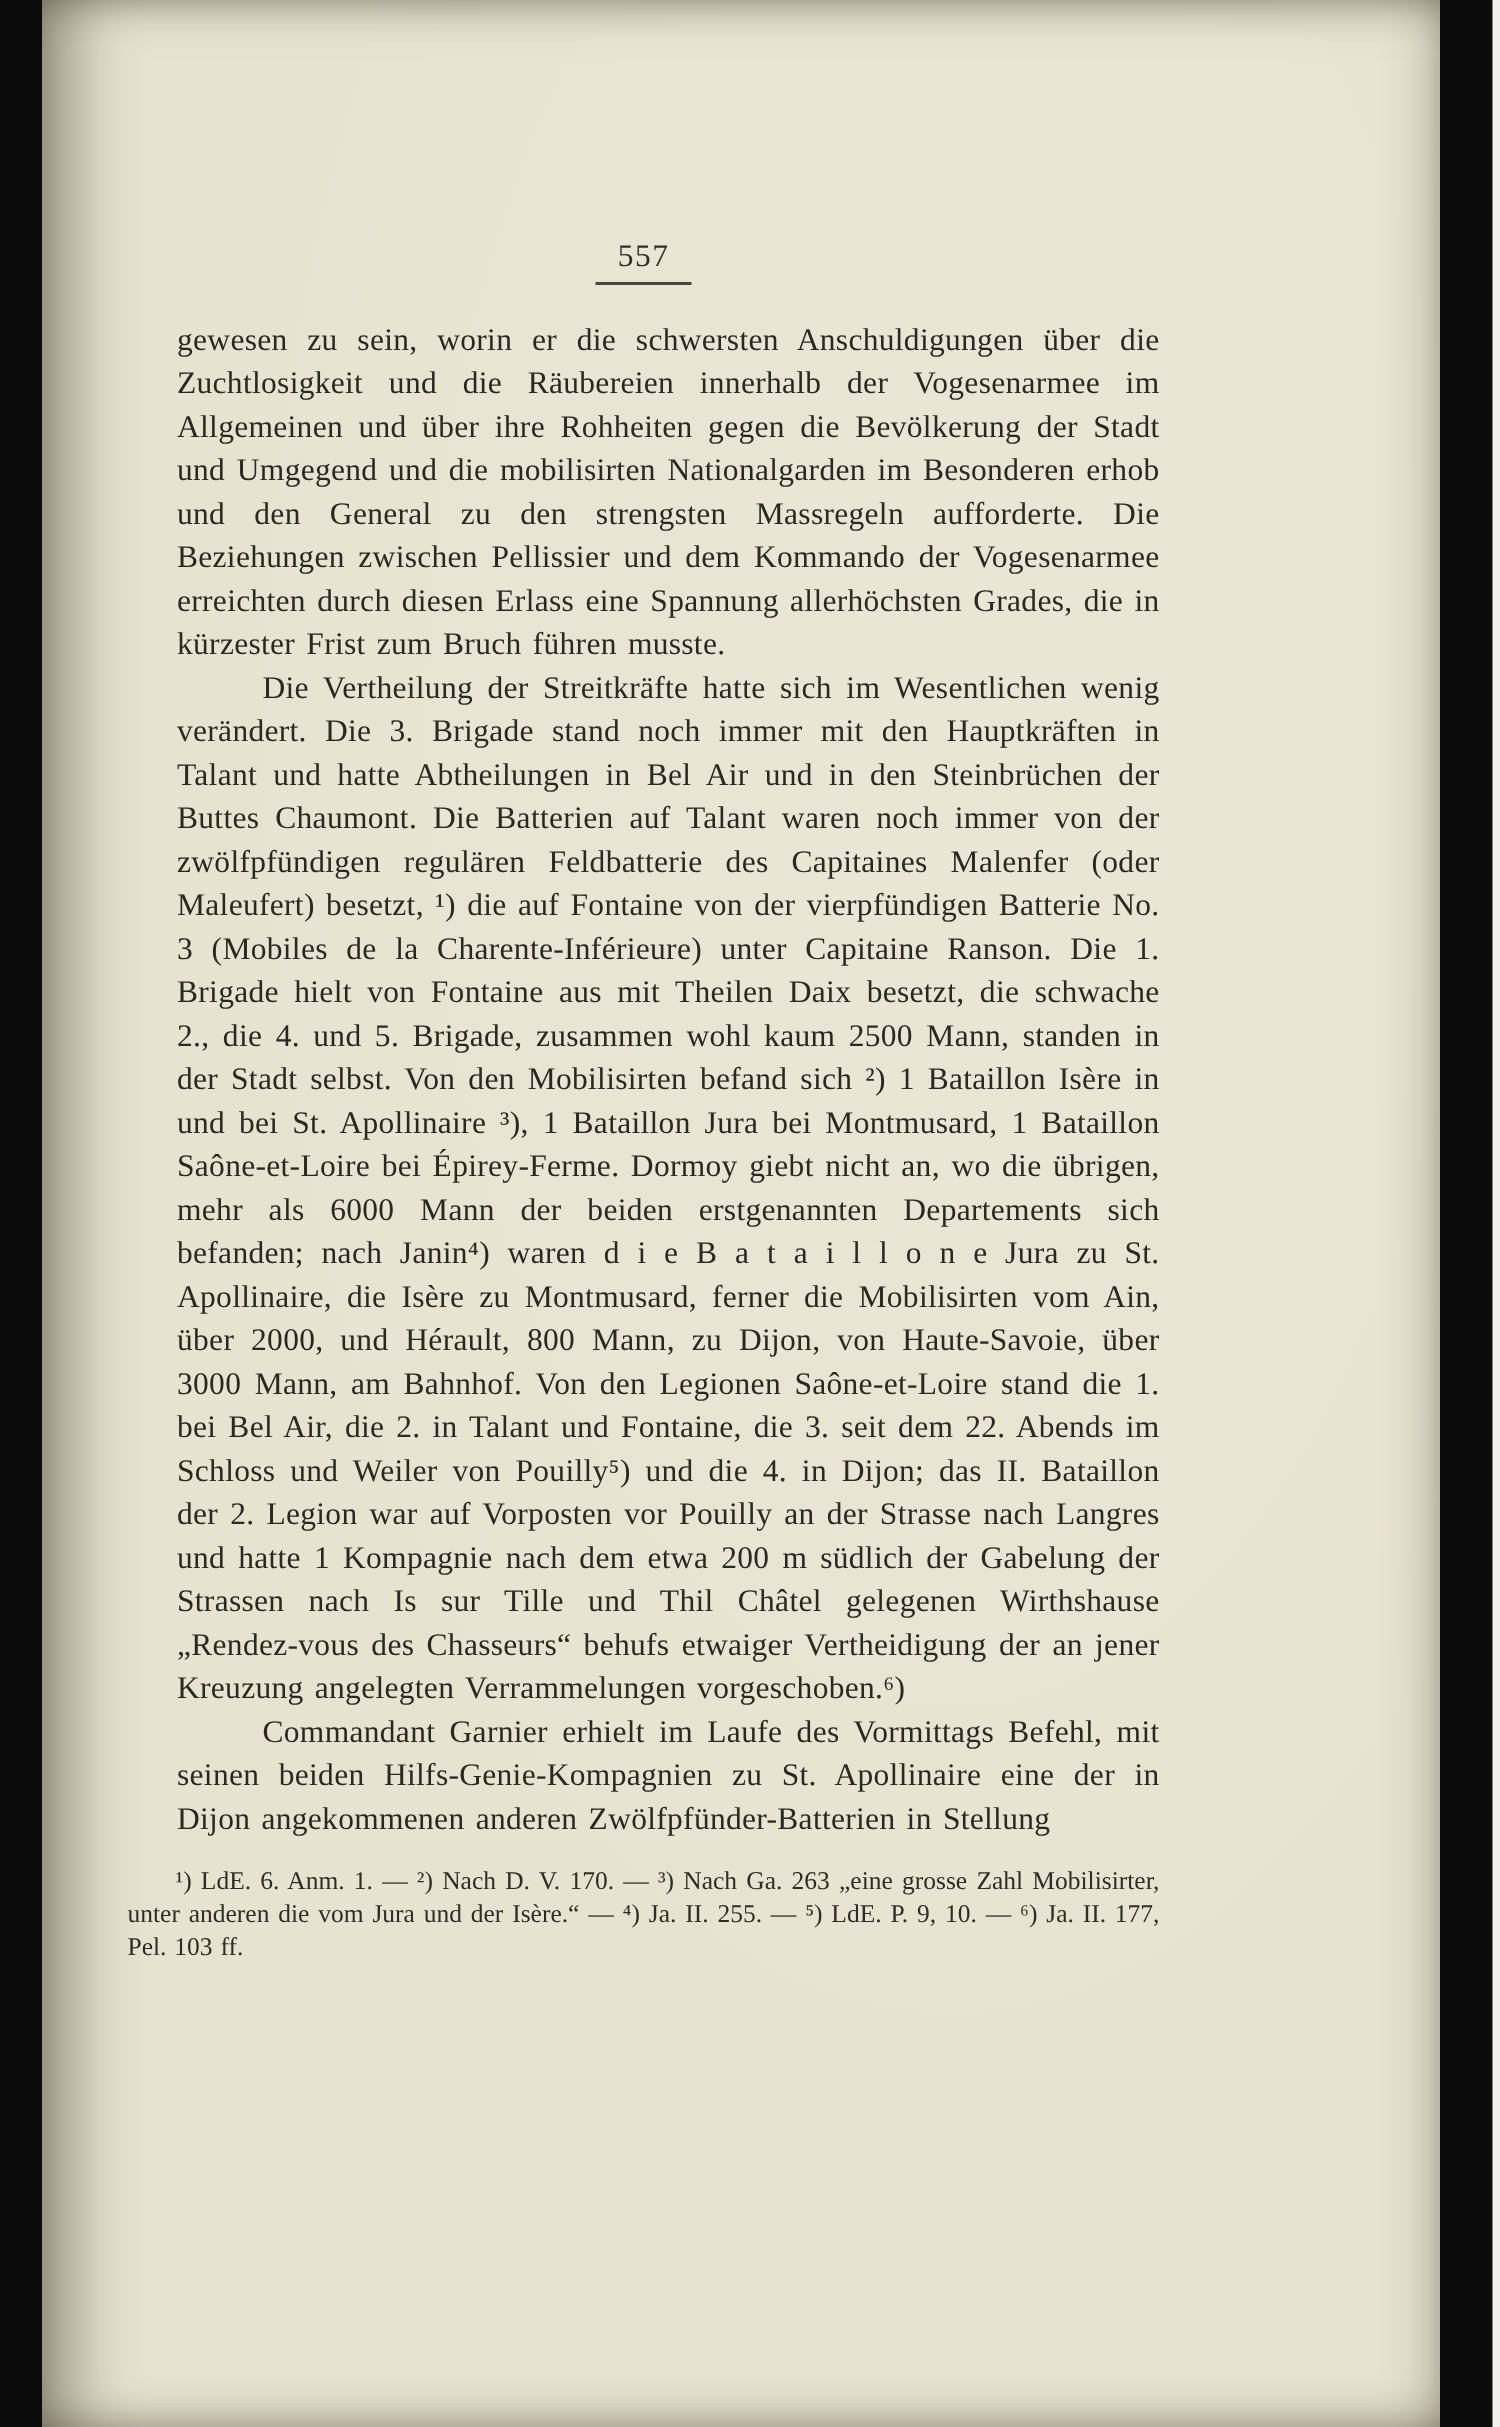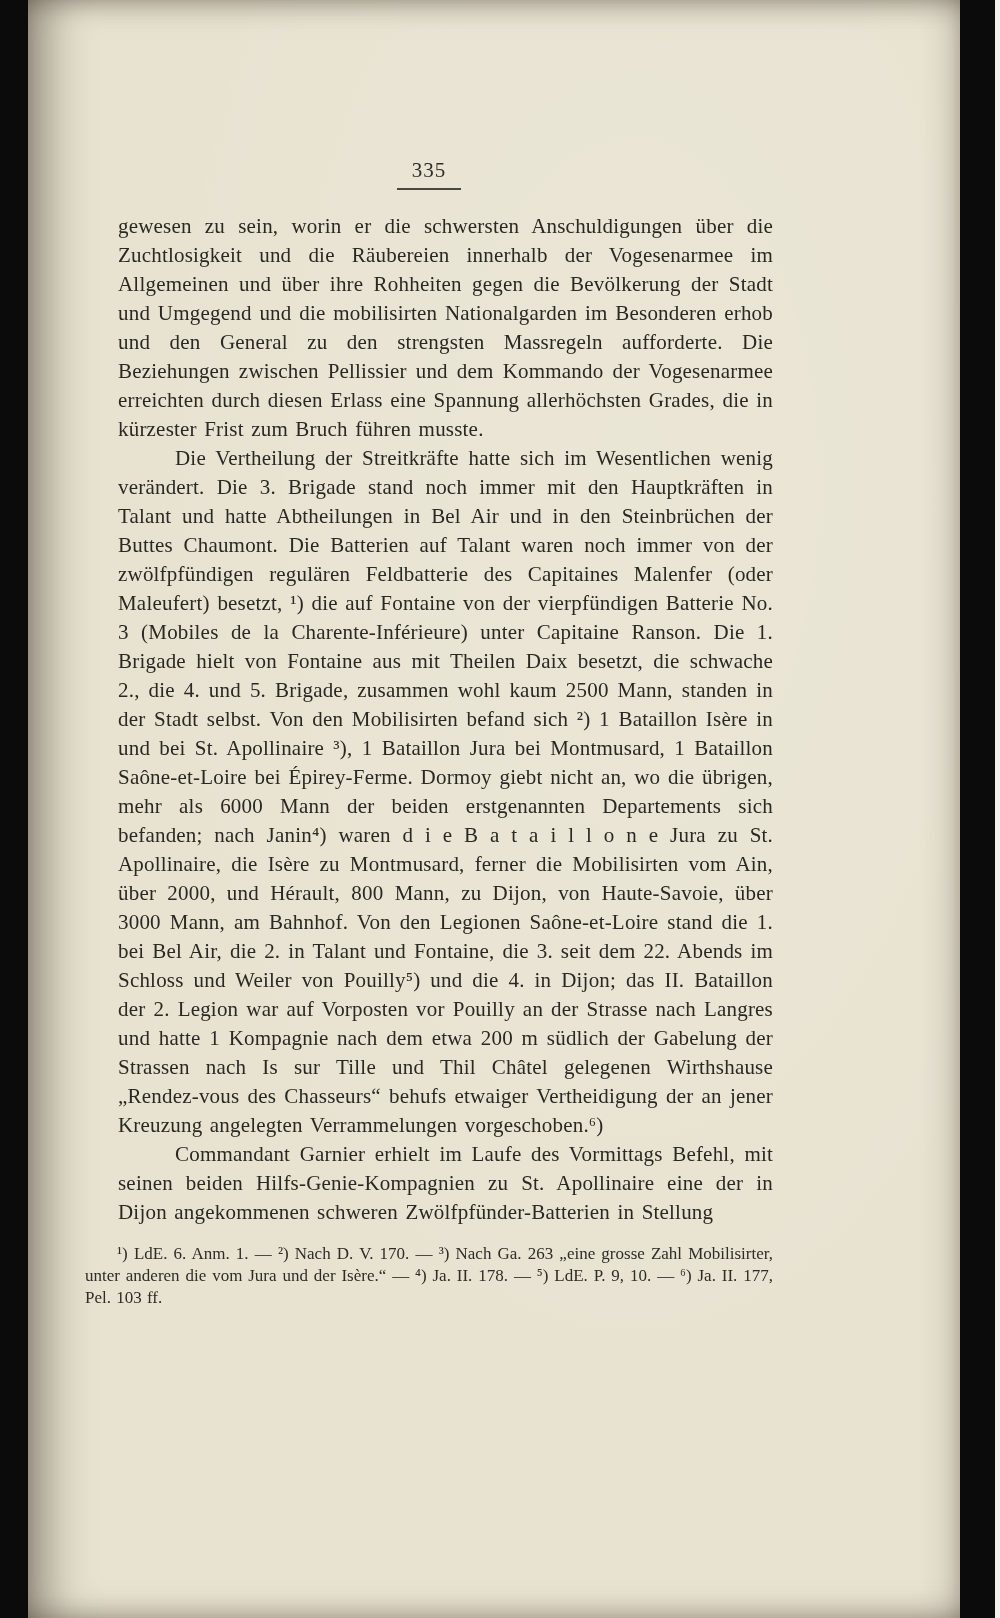--- a/index.html
+++ b/index.html
@@ -82,26 +82,26 @@
 </style>
 </head>
 <body>
 
 <div class="scan-white-strip"></div>
 
 <div class="paper">
   <div class="content">
 
     <div class="pagenum-wrap">
-      <div class="pagenum">335</div>
+      <div class="pagenum">557</div>
       <div class="pagenum-rule"></div>
     </div>
 
     <div class="body-text">
       <p class="para noindent" lang="de">gewesen zu sein, worin er die schwersten Anschuldigungen über die Zuchtlosigkeit und die Räubereien innerhalb der Vogesenarmee im Allgemeinen und über ihre Rohheiten gegen die Bevölkerung der Stadt und Umgegend und die mobilisirten Nationalgarden im Besonderen erhob und den General zu den strengsten Massregeln aufforderte. Die Beziehungen zwischen Pellissier und dem Kommando der Vogesenarmee erreichten durch diesen Erlass eine Spannung allerhöchsten Grades, die in kürzester Frist zum Bruch führen musste.</p>
       <p class="para" lang="de">Die Vertheilung der Streitkräfte hatte sich im Wesentlichen wenig verändert. Die 3. Brigade stand noch immer mit den Hauptkräften in Talant und hatte Abtheilungen in Bel Air und in den Steinbrüchen der Buttes Chaumont. Die Batterien auf Talant waren noch immer von der zwölfpfündigen regulären Feldbatterie des Capitaines Malenfer (oder Maleufert) besetzt, ¹) die auf Fontaine von der vierpfündigen Batterie No. 3 (Mobiles de la Charente-Inférieure) unter Capitaine Ranson. Die 1. Brigade hielt von Fontaine aus mit Theilen Daix besetzt, die schwache 2., die 4. und 5. Brigade, zusammen wohl kaum 2500 Mann, standen in der Stadt selbst. Von den Mobilisirten befand sich ²) 1 Bataillon Isère in und bei St. Apollinaire ³), 1 Bataillon Jura bei Montmusard, 1 Bataillon Saône-et-Loire bei Épirey-Ferme. Dormoy giebt nicht an, wo die übrigen, mehr als 6000 Mann der beiden erstgenannten Departements sich befanden; nach Janin⁴) waren d i e  B a t a i l l o n e Jura zu St. Apollinaire, die Isère zu Montmusard, ferner die Mobilisirten vom Ain, über 2000, und Hérault, 800 Mann, zu Dijon, von Haute-Savoie, über 3000 Mann, am Bahnhof. Von den Legionen Saône-et-Loire stand die 1. bei Bel Air, die 2. in Talant und Fontaine, die 3. seit dem 22. Abends im Schloss und Weiler von Pouilly⁵) und die 4. in Dijon; das II. Bataillon der 2. Legion war auf Vorposten vor Pouilly an der Strasse nach Langres und hatte 1 Kompagnie nach dem etwa 200 m südlich der Gabelung der Strassen nach Is sur Tille und Thil Châtel gelegenen Wirthshause „Rendez-vous des Chasseurs“ behufs etwaiger Vertheidigung der an jener Kreuzung angelegten Verrammelungen vorgeschoben.⁶)</p>
-      <p class="para" lang="de">Commandant Garnier erhielt im Laufe des Vormittags Befehl, mit seinen beiden Hilfs-Genie-Kompagnien zu St. Apollinaire eine der in Dijon angekommenen schweren Zwölfpfünder-Batterien in Stellung</p>
+      <p class="para" lang="de">Commandant Garnier erhielt im Laufe des Vormittags Befehl, mit seinen beiden Hilfs-Genie-Kompagnien zu St. Apollinaire eine der in Dijon angekommenen anderen Zwölfpfünder-Batterien in Stellung</p>
     </div>
 
-    <p class="footnotes" lang="de">¹) LdE. 6. Anm. 1. — ²) Nach D. V. 170. — ³) Nach Ga. 263 „eine grosse Zahl Mobilisirter, unter anderen die vom Jura und der Isère.“ — ⁴) Ja. II. 178. — ⁵) LdE. P. 9, 10. — ⁶) Ja. II. 177, Pel. 103 ff.</p>
+    <p class="footnotes" lang="de">¹) LdE. 6. Anm. 1. — ²) Nach D. V. 170. — ³) Nach Ga. 263 „eine grosse Zahl Mobilisirter, unter anderen die vom Jura und der Isère.“ — ⁴) Ja. II. 255. — ⁵) LdE. P. 9, 10. — ⁶) Ja. II. 177, Pel. 103 ff.</p>
 
   </div>
 </div>
 
 </body></html>

